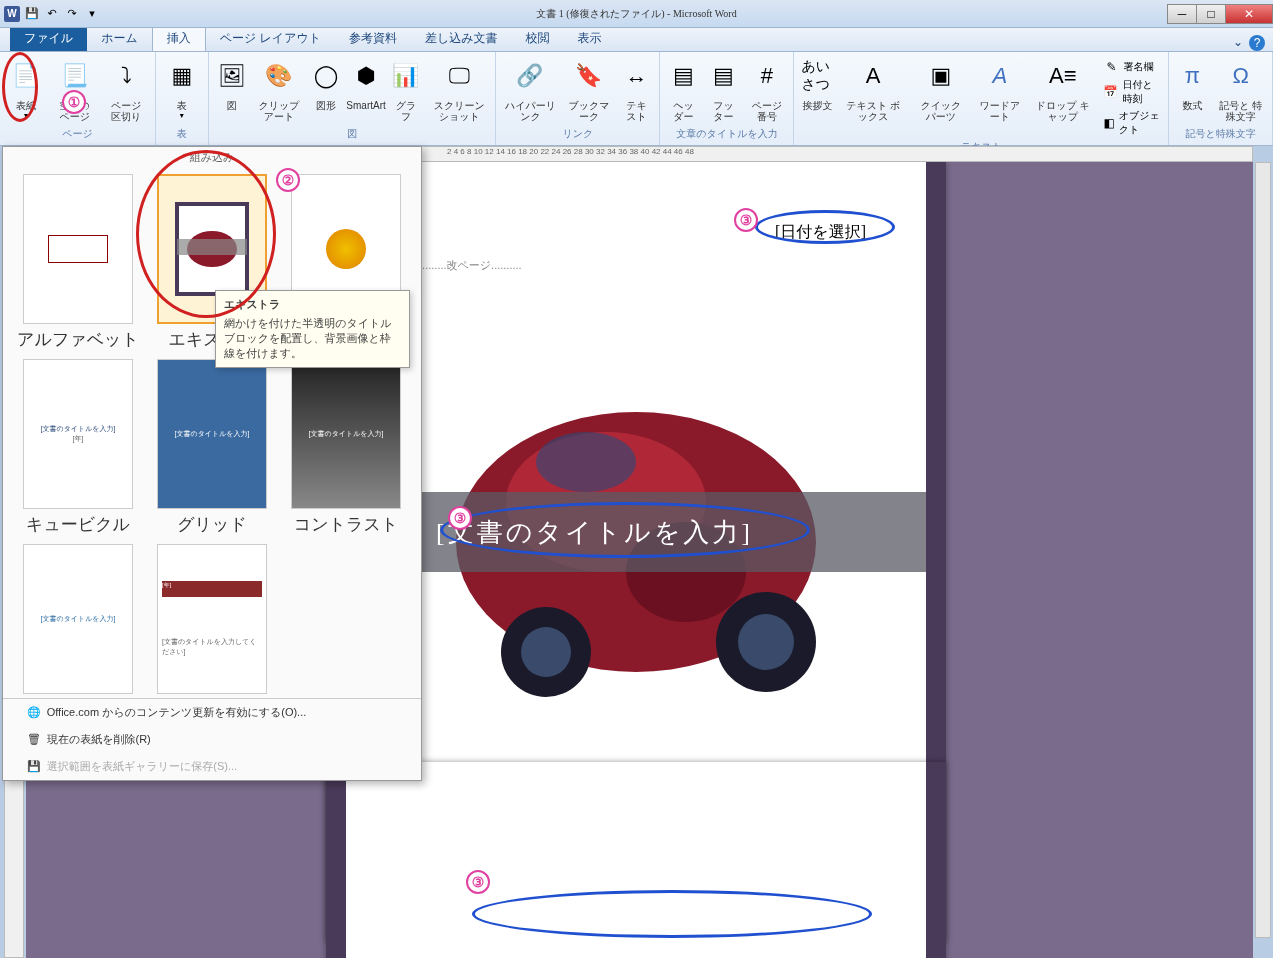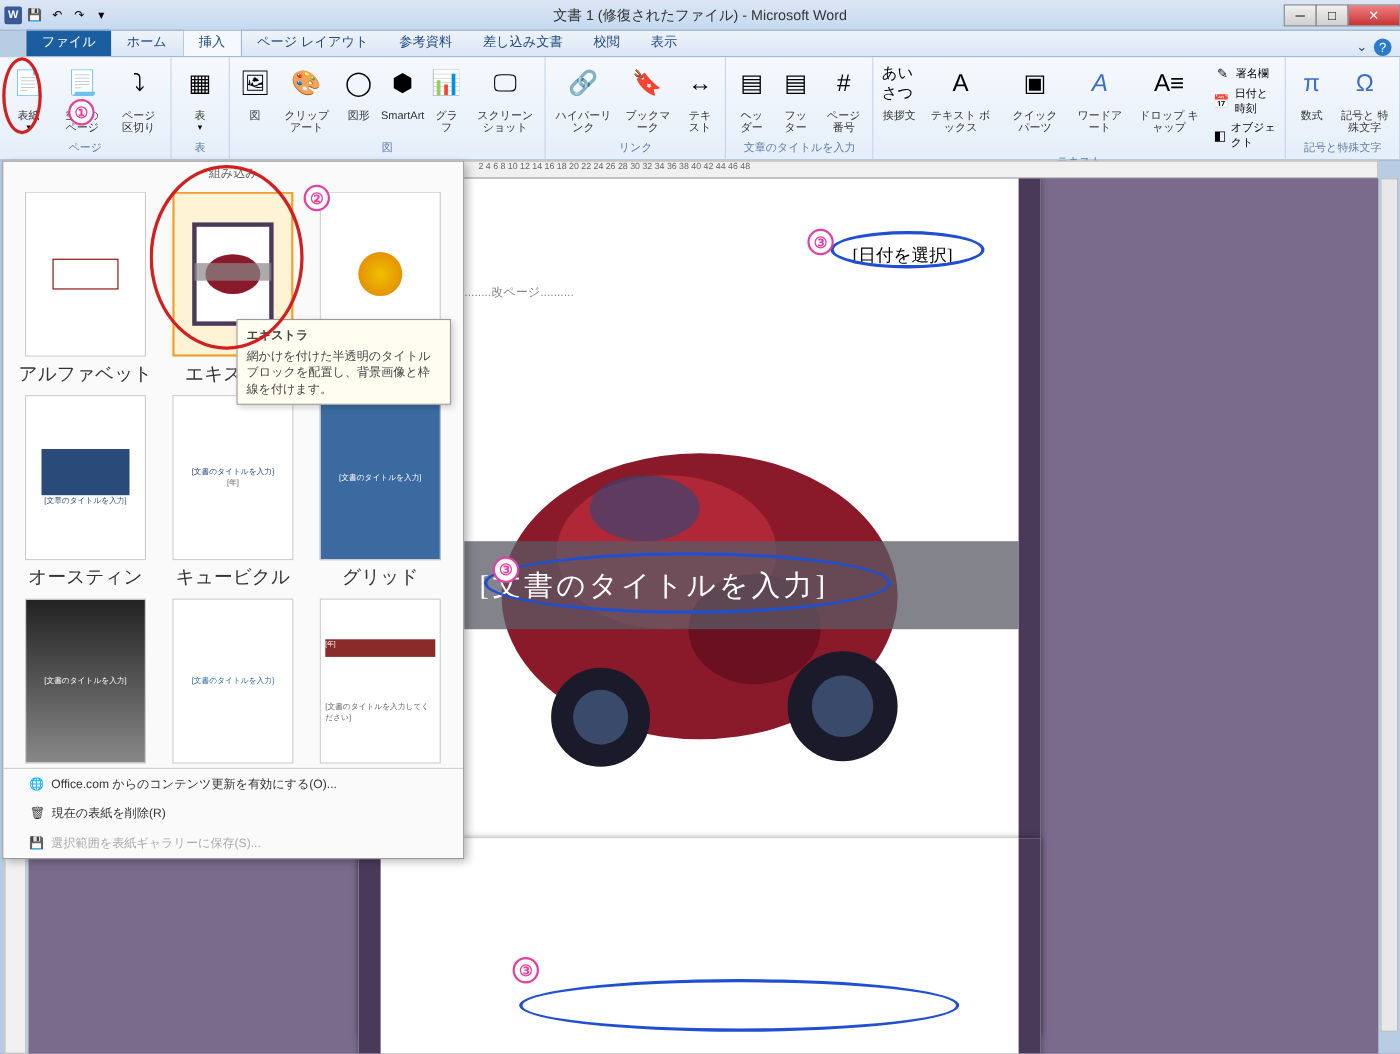--- a/index.html
+++ b/index.html
@@ -3,27 +3,27 @@
 <meta charset="utf-8">
 <style>
 * { margin: 0; padding: 0; box-sizing: border-box; font-family: 'Meiryo UI', 'MS UI Gothic', sans-serif; }
 body { background: #b8cce4; width: 1273px; height: 958px; overflow: hidden; position: relative; }
 
 
 .titlebar { height: 28px; background: linear-gradient(#dce6f4, #c5d9f0); display: flex; align-items: center; position: relative; border-bottom: 1px solid #a0b5d0; }
 .qat { display: flex; align-items: center; gap: 4px; padding-left: 4px; }
 .qat-icon { width: 16px; height: 16px; display: inline-flex; align-items: center; justify-content: center; font-size: 11px; }
 .word-icon { background: #3b5998; color: #fff; border-radius: 2px; font-weight: bold; font-size: 10px; }
-.title-text { position: absolute; left: 50%; transform: translateX(-50%); font-size: 13px; color: #333; }
+.title-text { position: absolute; left: 50%; transform: translateX(-50%); font-size: 10px; color: #333; font-family: Liberation Serif, serif; }
 .window-controls { position: absolute; right: 0; display: flex; }
 .win-btn { width: 30px; height: 20px; display: flex; align-items: center; justify-content: center; font-size: 12px; background: linear-gradient(#f0f0f0,#d0d0d0); border: 1px solid #888; margin-left: -1px; }
 .win-close { background: linear-gradient(#f08080,#c83232); color: #fff; width: 48px; }
 
 
-.tabs { height: 24px; background: linear-gradient(#eef3fa,#dae6f4); display: flex; align-items: flex-end; padding-left: 0; border-bottom: 1px solid #a0b5d0; margin-left: 24px; }
+.tabs { height: 24px; background: linear-gradient(#eef3fa,#dae6f4); display: flex; align-items: flex-end; padding-left: 10px; border-bottom: 1px solid #a0b5d0; }
 .tab { padding: 4px 14px; font-size: 12px; color: #1f497d; cursor: pointer; }
 .tab-file { background: #1a5ea0; color: #fff; border-radius: 2px 2px 0 0; }
 .tab-active { background: #f5f9fd; border: 1px solid #a0b5d0; border-bottom: none; border-radius: 3px 3px 0 0; }
 .tabs-right { margin-left: auto; display: flex; gap: 6px; padding-right: 8px; font-size: 12px; color: #1f497d; }
 
 
 .ribbon { height: 94px; background: linear-gradient(#f5f9fd,#e5eef9); display: flex; border-bottom: 1px solid #a0b5d0; position: relative; }
 .group { border-right: 1px solid #c5d5e8; display: flex; flex-direction: column; justify-content: space-between; padding: 2px 4px; }
 .group-items { display: flex; gap: 2px; flex: 1; align-items: flex-start; padding-top: 4px; }
 .group-label { font-size: 10px; color: #5a7aa8; text-align: center; padding: 2px 0; }
@@ -45,21 +45,21 @@
 .gallery-selected .gallery-thumb { border: 2px solid #f0a030; background: #fff3d6; }
 .gallery-footer { border-top: 1px solid #ccc; }
 .gallery-cmd { padding: 6px 24px; font-size: 11px; color: #333; cursor: pointer; display: flex; align-items: center; gap: 6px; }
 .gallery-cmd.disabled { color: #aaa; }
 
 
 .tooltip { position: absolute; left: 215px; top: 290px; width: 195px; background: #fffef0; border: 1px solid #999; padding: 6px 8px; font-size: 11px; color: #444; z-index: 60; box-shadow: 2px 2px 6px rgba(0,0,0,0.2); }
 .tooltip-title { font-weight: bold; margin-bottom: 4px; }
 
 
-.ruler-h { position: absolute; left: 14px; right: 20px; top: 146px; height: 16px; background: #f0f0f0; border: 1px solid #bbb; font-size: 8px; color: #666; overflow: hidden; white-space: nowrap; padding-left: 420px; }
+.ruler-h { position: absolute; left: 26px; right: 20px; top: 146px; height: 16px; background: #f0f0f0; border: 1px solid #bbb; font-size: 8px; color: #666; overflow: hidden; white-space: nowrap; padding-left: 420px; }
 .ruler-v { position: absolute; left: 4px; top: 162px; bottom: 0; width: 20px; background: #f0f0f0; border: 1px solid #bbb; font-size: 8px; color: #666; writing-mode: vertical-rl; }
 .doc-area { position: absolute; left: 26px; right: 20px; top: 162px; bottom: 0; background: #7a6b8c; overflow: hidden; }
 .page { position: absolute; left: 300px; top: 0; width: 620px; height: 780px; background: #fff; box-shadow: 0 0 6px rgba(0,0,0,0.4); border-left: 20px solid #4a3a5a; border-right: 20px solid #4a3a5a; }
 .page2 { top: 600px; height: 400px; }
 
 
 .date-field { position: absolute; right: 60px; top: 60px; font-family: 'MS Mincho', serif; font-size: 16px; }
 .page-break { position: absolute; left: 70px; top: 96px; font-size: 11px; color: #888; }
 .car-img { position: absolute; left: 60px; top: 180px; width: 470px; height: 370px; }
 .title-band { position: absolute; left: 0; right: 0; top: 330px; height: 80px; background: rgba(90,90,100,0.75); display: flex; align-items: center; }
@@ -311,27 +311,20 @@
       <div class="gallery-item-label">エキストラ</div>
     </div>
     <div class="gallery-item">
       <div class="gallery-thumb">
           <div style="width:40px;height:40px;background:radial-gradient(#f0c000,#e08000);border-radius:50%;"></div>
         </div>
       <div class="gallery-item-label"></div>
     </div>
     <div class="gallery-item">
       <div class="gallery-thumb">
-          <div style="background:#2a4a7a;width:80%;height:30%;"></div>
-          <div style="color:#2a4a7a;font-size:7px;">[文章のタイトルを入力]</div>
-        </div>
-      <div class="gallery-item-label">オースティン</div>
-    </div>
-    <div class="gallery-item">
-      <div class="gallery-thumb">
           <div style="color:#2a4a7a;font-size:7px;">[文書のタイトルを入力]</div>
           <div style="font-size:7px;">[年]</div>
         </div>
       <div class="gallery-item-label">キュービクル</div>
     </div>
     <div class="gallery-item">
       <div class="gallery-thumb" style="background:#3a6aa0;color:#fff;">
           <div style="font-size:7px;">[文書のタイトルを入力]</div>
         </div>
       <div class="gallery-item-label">グリッド</div>

